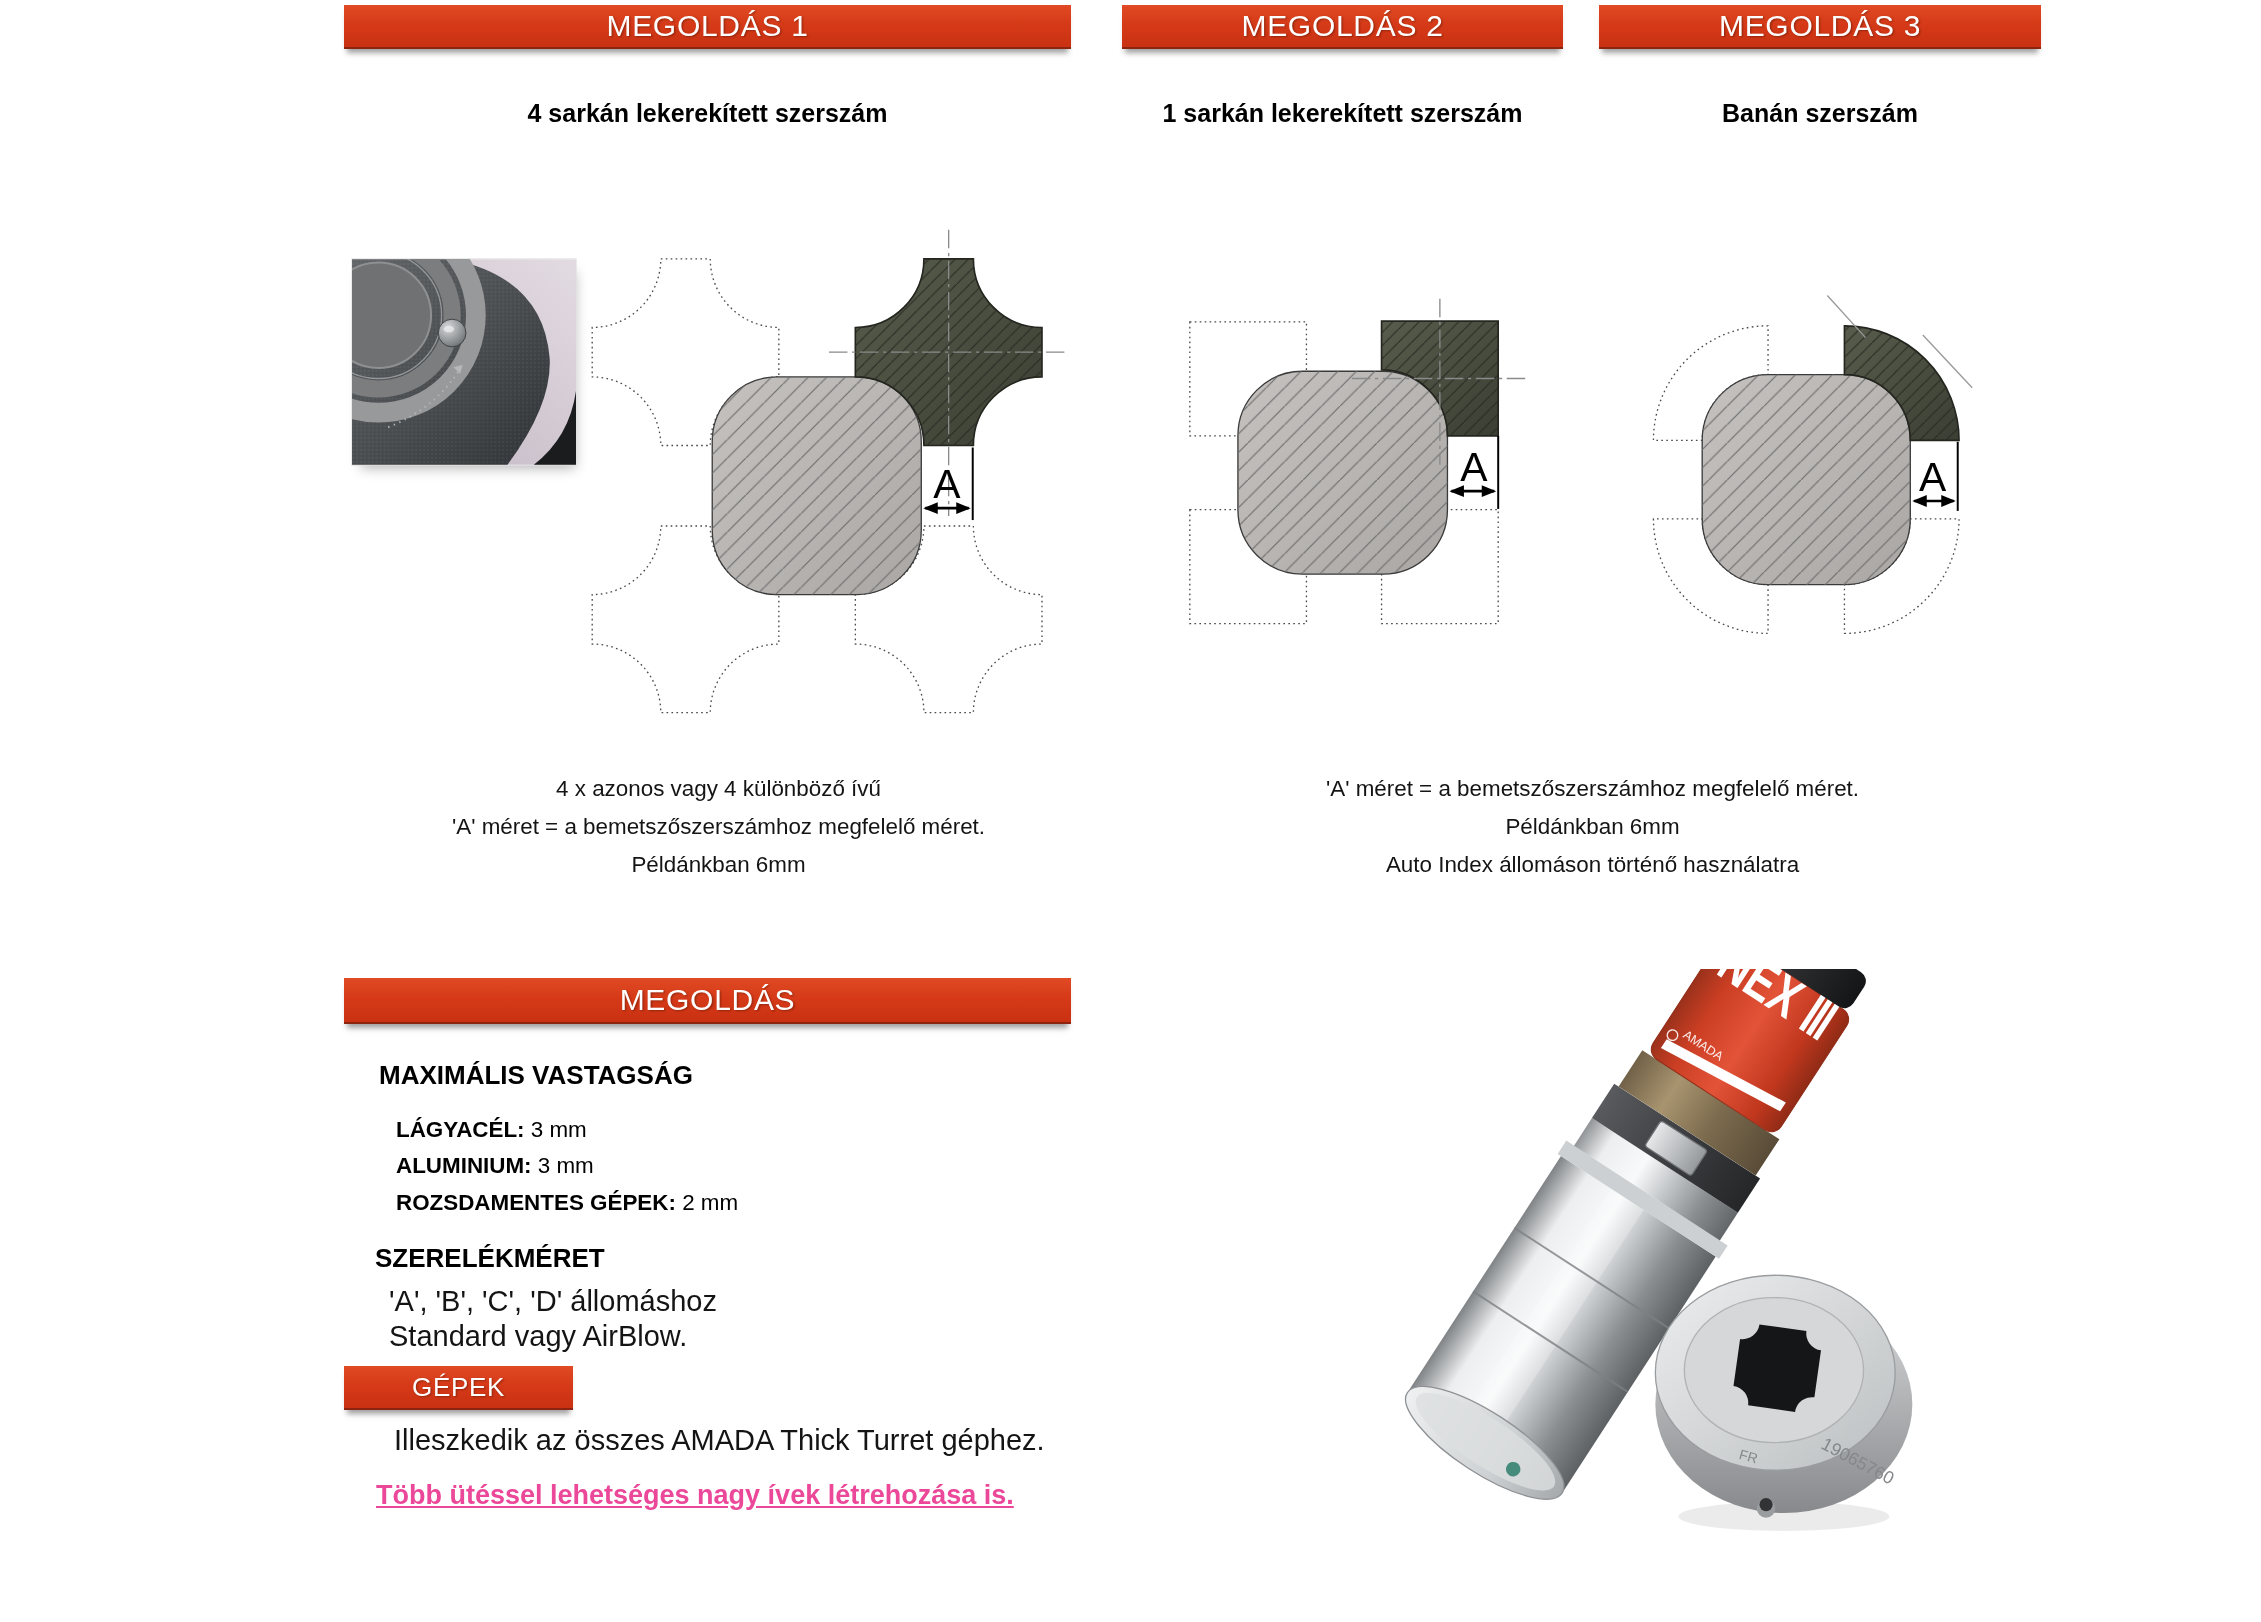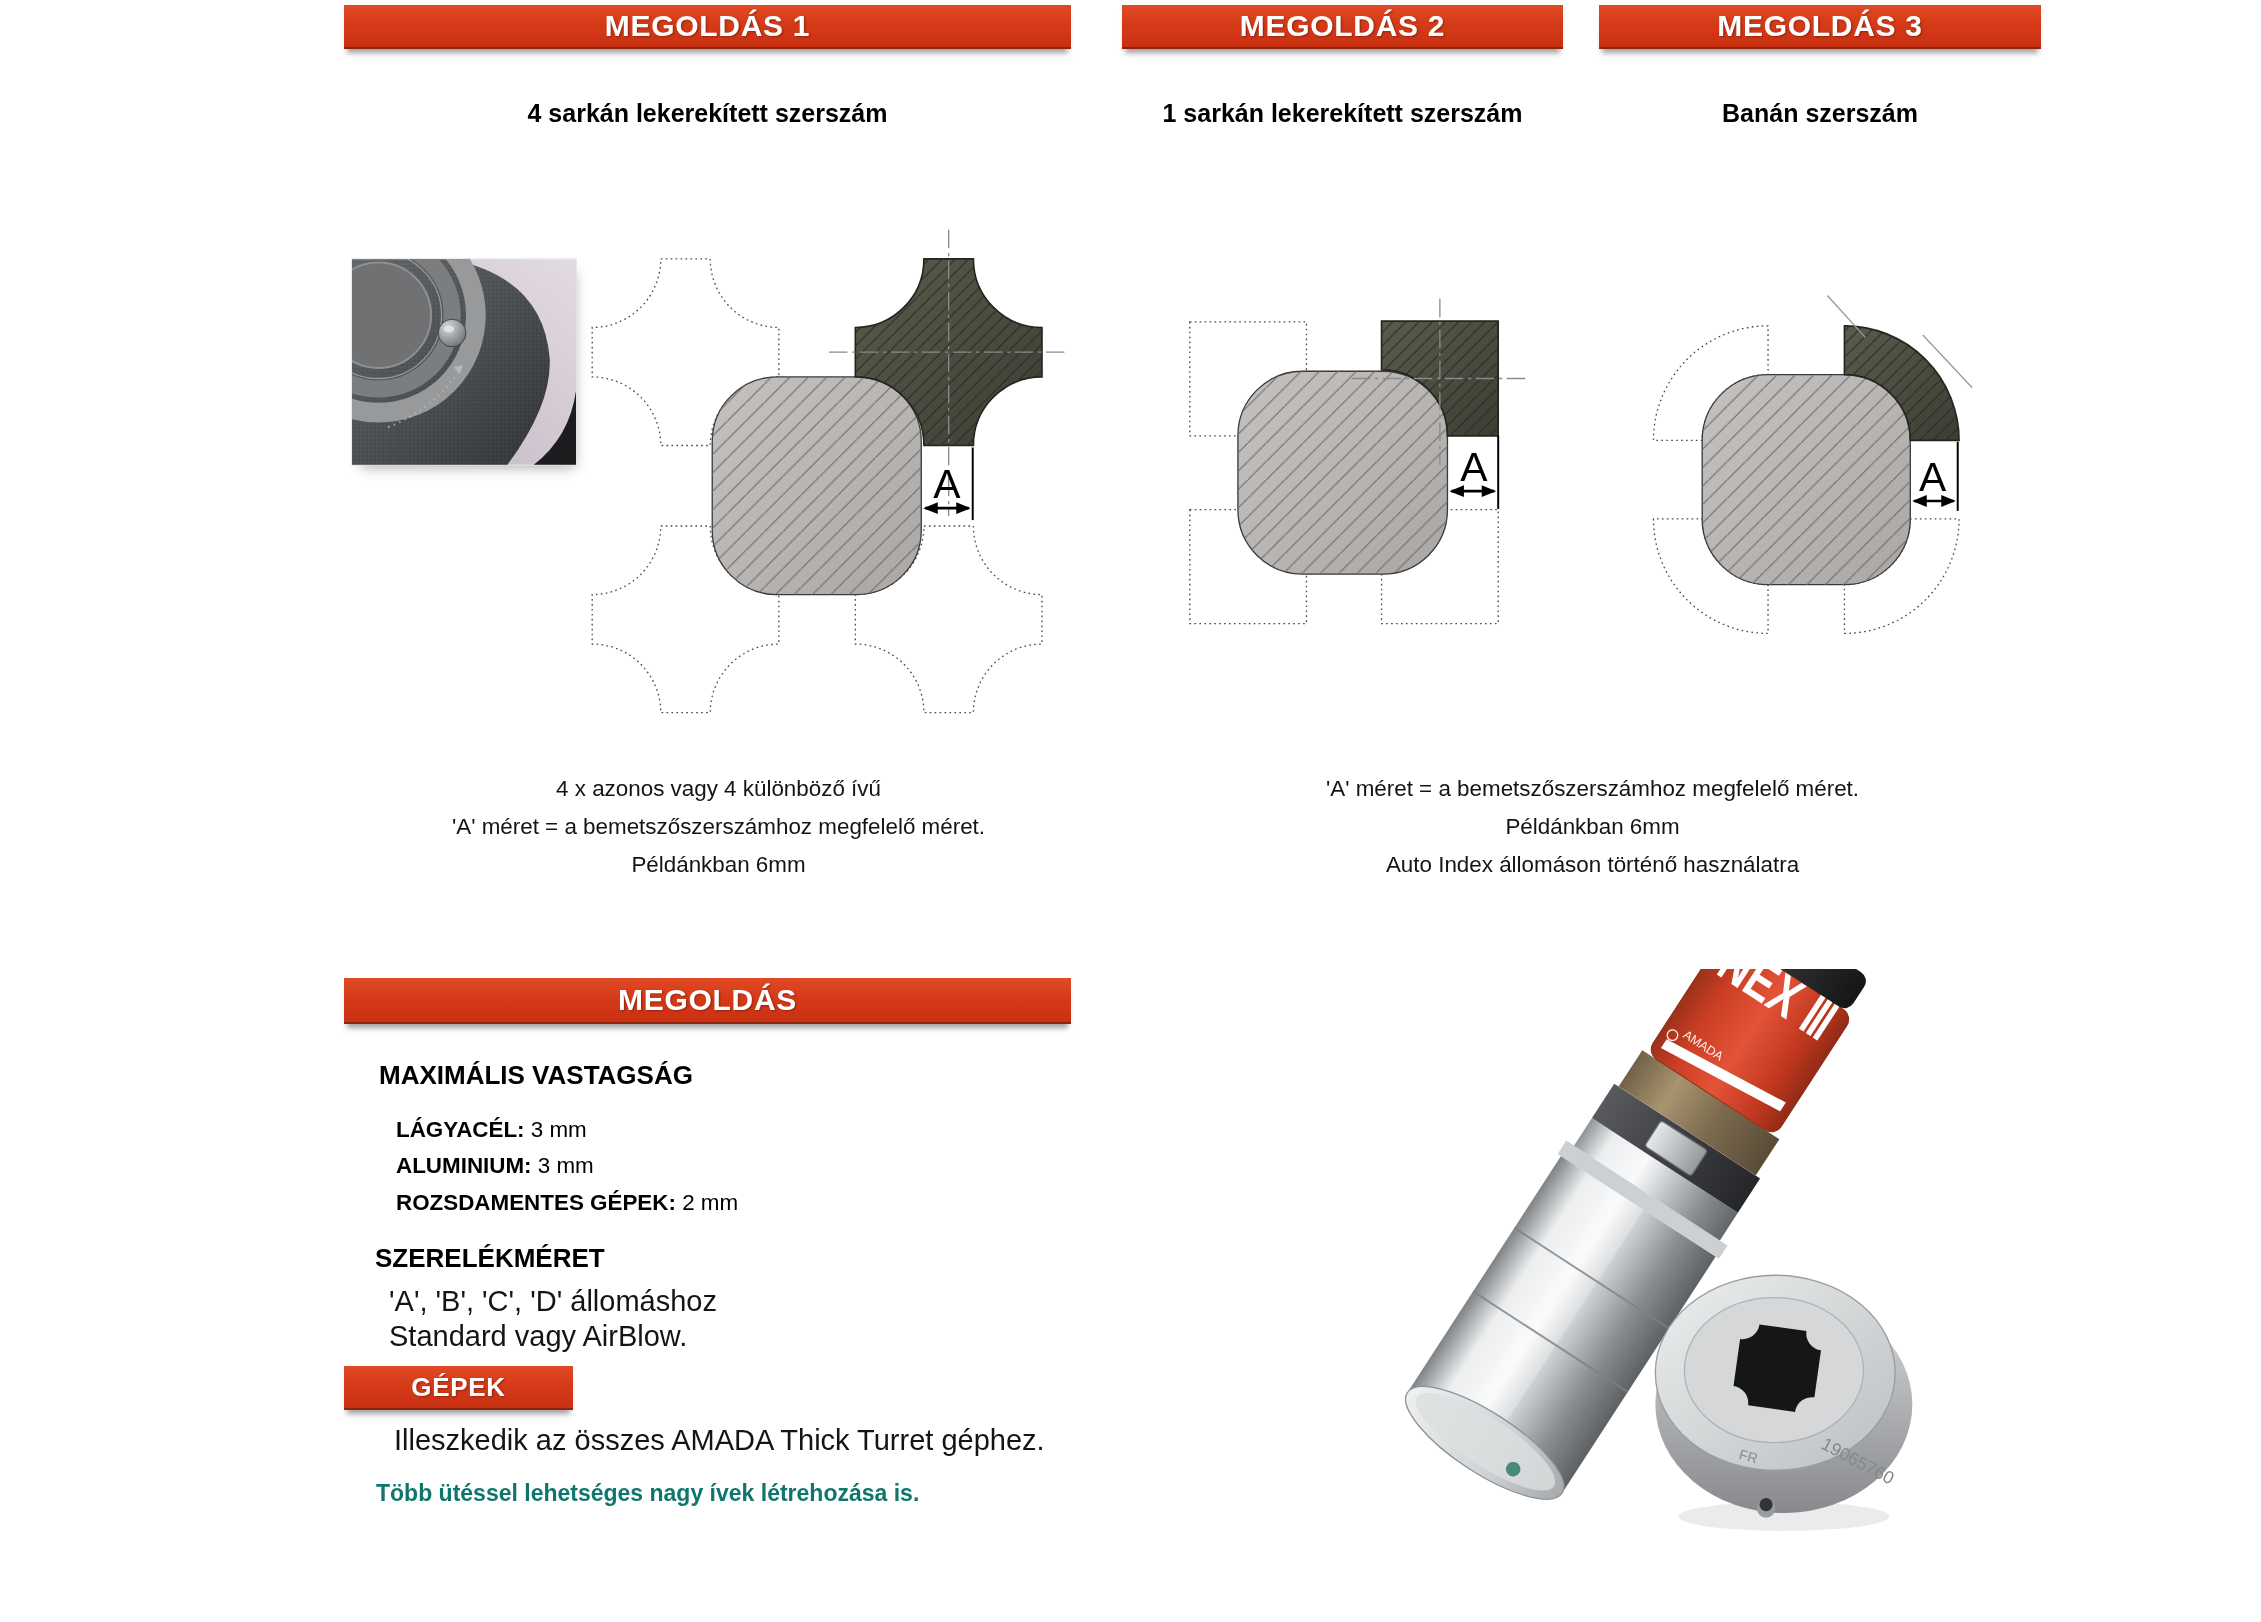--- a/index.html
+++ b/index.html
@@ -3,29 +3,29 @@
 <meta charset="utf-8">
 <style>
   html,body{margin:0;padding:0;background:#fff;}
   body{width:2261px;height:1622px;position:relative;overflow:hidden;
        font-family:"Liberation Sans", sans-serif;color:#111;}
   .abs{position:absolute;}
   .redbar{background:linear-gradient(180deg,#e04a24 0%,#d63a18 45%,#c93112 100%);
           border-bottom:2.6px solid #8c2410;
           box-shadow:0 6.6px 5.3px -2.6px rgba(110,110,110,.65);
           display:flex;align-items:center;justify-content:center;}
-  .redbar span{color:#fff;font-weight:bold;font-size:30px;letter-spacing:0.7px;
+  .redbar span{color:#fff;font-weight:normal;font-size:30px;letter-spacing:0.7px;
                text-shadow:1.3px 1.3px 2px rgba(70,20,5,.45);}
   .subtitle{font-weight:bold;font-size:25px;text-align:center;color:#000;}
   .caption{font-size:22.4px;line-height:38px;text-align:center;color:#141414;}
   .h1txt{font-weight:bold;font-size:26px;color:#000;}
   .specline{font-size:22.4px;line-height:37px;color:#000;}
   .specline b{font-weight:bold;}
   .plain{font-size:29px;color:#141414;}
-  .boldnote{font-size:23px;font-weight:bold;color:#0f766e;}
+  .boldnote{font-size:27px;font-weight:bold;color:#ec4899;text-decoration:underline;}
   .photo1{box-shadow:0 0 0 0.7px #e3e3e3, 4px 8px 12px -5.3px rgba(0,0,0,.30);}
   svg text{font-family:"Liberation Sans", sans-serif;}
 </style>
 </head>
 <body>
 
 <div class="abs redbar" style="left:344px;top:5.3px;width:727px;height:42px;">
   <span>MEGOLDÁS 1</span>
 </div>
 <div class="abs redbar" style="left:1122px;top:5.3px;width:441px;height:42px;">

